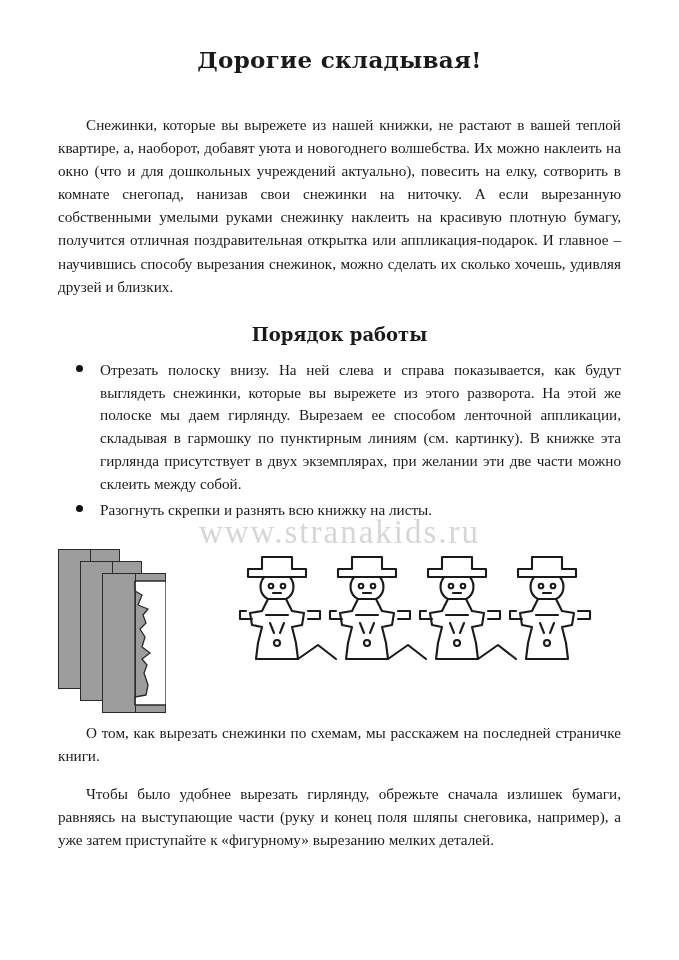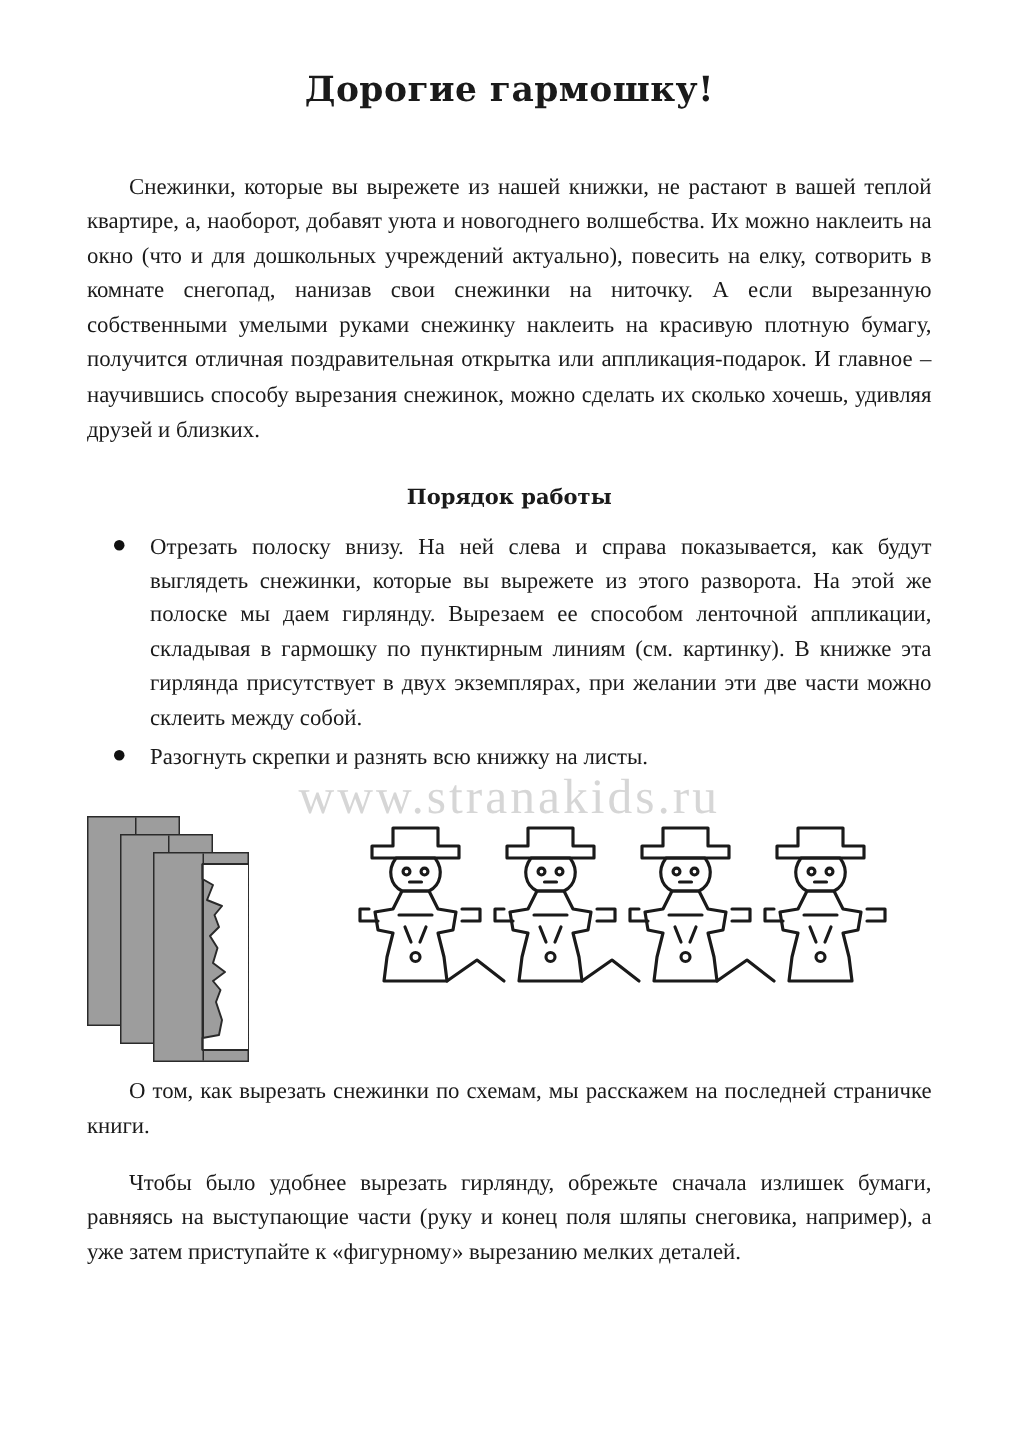--- a/index.html
+++ b/index.html
@@ -35,21 +35,21 @@
     margin-top: 40px;
     font-size: 15.2px;
     line-height: 1.52;
     text-align: justify;
     text-indent: 28px;
   }
   .section-heading {
     text-align: center;
     font-family: "DejaVu Serif", serif;
     font-weight: bold;
-    font-size: 14px;
+    font-size: 18px;
     margin-top: 26px;
     margin-bottom: 14px;
   }
   ul.steps {
     list-style: none;
     margin: 0;
     padding: 0 0 0 18px;
   }
   ul.steps li {
     position: relative;
@@ -136,21 +136,21 @@
     pointer-events: none;
     user-select: none;
     white-space: nowrap;
   }
 </style>
 </head>
 <body>
 
 <div class="page">
 
-  <h1 class="doc-title">Дорогие гармошку!</h1>
+  <h1 class="doc-title">Дорогие складывая!</h1>
 
   <p class="intro">Снежинки, которые вы вырежете из нашей книжки, не растают в вашей теплой квартире, а, наоборот, добавят уюта и новогоднего волшебства. Их можно наклеить на окно (что и для дошкольных учреждений актуально), повесить на елку, сотворить в комнате снегопад, нанизав свои снежинки на ниточку. А если вырезанную собственными умелыми руками снежинку наклеить на красивую плотную бумагу, получится отличная поздравительная открытка или аппликация-подарок. И главное – научившись способу вырезания снежинок, можно сделать их сколько хочешь, удивляя друзей и близких.</p>
 
   <h2 class="section-heading">Порядок работы</h2>
 
   <ul class="steps">
     <li>
       <span class="bullet"></span>
       <span>Отрезать полоску внизу. На ней слева и справа показывается, как будут выглядеть снежинки, которые вы вырежете из этого разворота. На этой же полоске мы даем гирлянду. Вырезаем ее способом ленточной аппликации, складывая в гармошку по пунктирным линиям (см. картинку). В книжке эта гирлянда присутствует в двух экземплярах, при желании эти две части можно склеить между собой.</span>
     </li>

